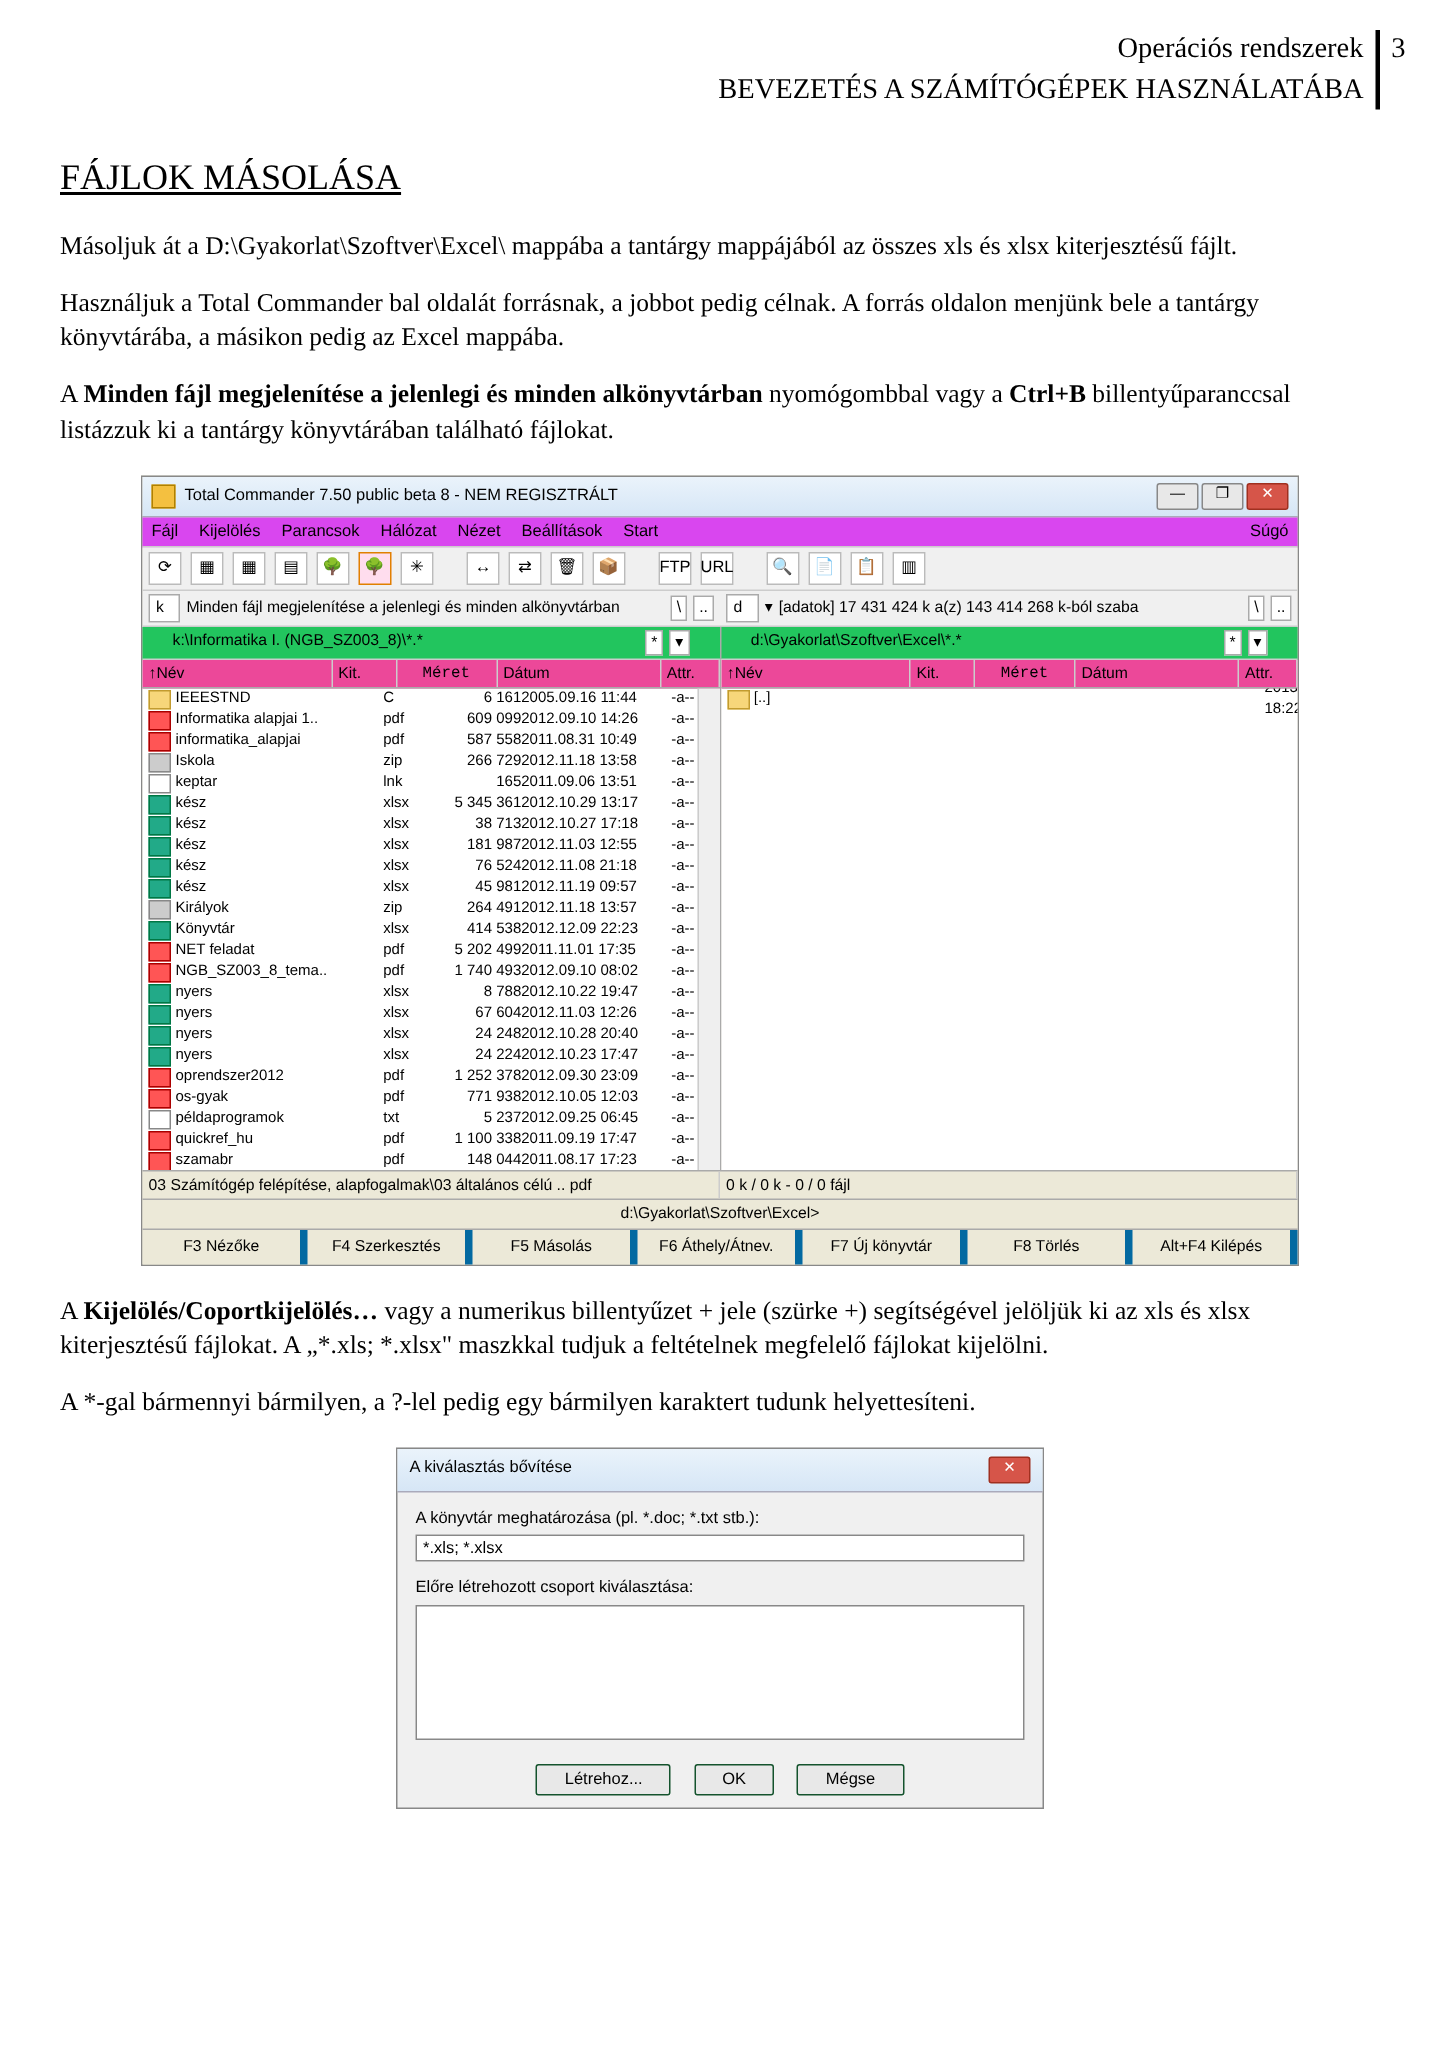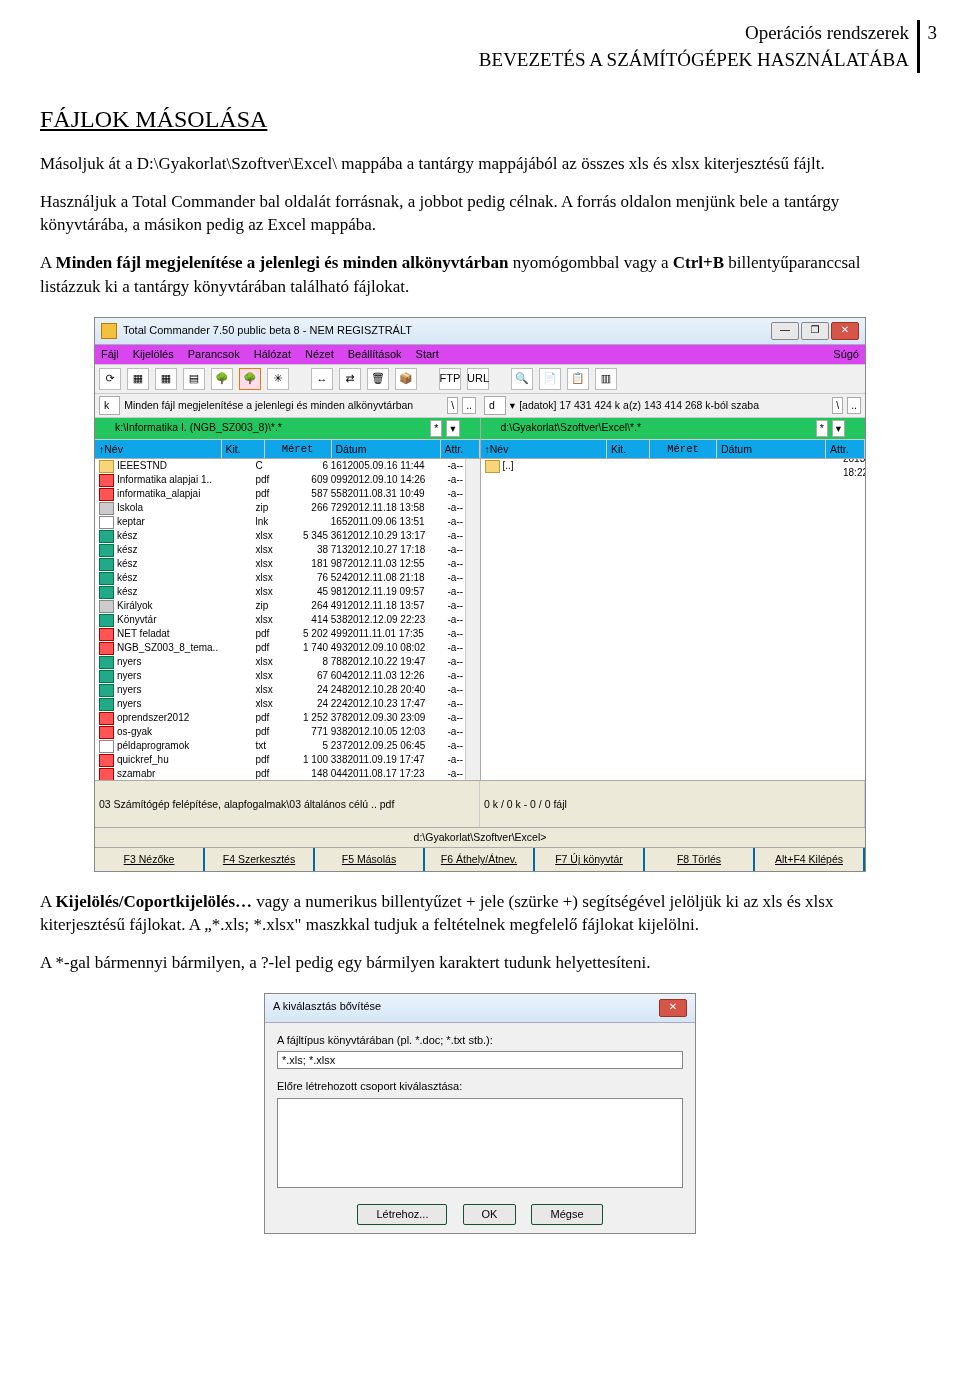--- a/index.html
+++ b/index.html
@@ -109,21 +109,21 @@
   .tc-pathbar .path-left, .tc-pathbar .path-right {
     flex: 1; padding: 2px 20px; background: #22c55e; border-bottom: 1px solid #ccc;
     display: flex; align-items: flex-start; gap: 4px; font-size: 10.5px;
   }
   .path-right { border-left: 1px solid #aaa; }
   .pbtn { border: 1px solid #aaa; padding: 0 3px; background: #fff; }
 
   .tc-panels { display: flex; height: 340px; }
   .panel { flex: 1; display: flex; flex-direction: column; border-right: 1px solid #aaa; background: #fff; }
   .panel-header {
-    display: flex; background: #0ea5e9; border-bottom: 1px solid #aaa;
+    display: flex; background: #ec4899; border-bottom: 1px solid #aaa;
     font-size: 10.5px;
   }
   .colh { padding: 2px 4px; border-right: 1px solid #ccc; }
   .col-name { flex: 1; }
   .col-ext { width: 34px; }
   .col-size { width: 58px; text-align: center; font-family: Liberation Mono, monospace; }
   .col-date { width: 100px; }
   .col-attr { width: 30px; }
   .panel-body { flex: 1; overflow: hidden; font-size: 10px; position: relative; }
   .scrollbar {
@@ -136,24 +136,24 @@
   .fico.pdf { background: #f55; border-color: #a00; }
   .fico.zip { background: #ccc; }
   .fico.xlsx { background: #2a8; border-color: #074; }
   .fname { flex: 1; white-space: nowrap; overflow: hidden; }
   .fext { width: 34px; }
   .fsize { width: 58px; text-align: right; }
   .fdate { width: 100px; }
   .fattr { width: 28px; }
 
   .tc-statusbar { display: flex; background: #ece9d8; border-top: 1px solid #aaa; font-size: 10.5px; }
-  .status-left, .status-right { flex: 1; padding: 16px 4px; border-right: 1px solid #ccc; }
+  .status-left, .status-right { flex: 1; padding: 2px 4px; border-right: 1px solid #ccc; }
   .tc-cmdline { padding: 2px 20px; background: #ece9d8; border-top: 1px solid #aaa; font-size: 10.5px; text-align: center; }
   .tc-fnbar { display: flex; background: #ece9d8; border-top: 1px solid #aaa; }
-  .fnbtn { flex: 1; text-align: center; padding: 4px 14px; border-right: 2px solid #0369a1; font-size: 10.5px; text-decoration: underline; }
+  .fnbtn { flex: 1; text-align: center; padding: 4px 14px; border-right: 5px solid #0369a1; font-size: 10.5px; }
 
   
   .dialog {
     width: 430px; margin: 18px auto 0 auto;
     border: 1px solid #888; background: #f0f0f0;
     font-family: Tahoma, Arial, sans-serif; font-size: 11px;
   }
   .dlg-title {
     background: linear-gradient(#eaf3fb, #d6e6f6);
     padding: 5px 8px; display: flex; 
@@ -506,21 +506,21 @@
   <span>A </span><span class="bold">Kijelölés/Coportkijelölés…</span><span> vagy a numerikus billentyűzet + jele (szürke +) segítségével jelöljük ki az xls és xlsx kiterjesztésű fájlokat. A „*.xls; *.xlsx" maszkkal tudjuk a feltételnek megfelelő fájlokat kijelölni.</span>
 </p>
 <p>A *-gal bármennyi bármilyen, a ?-lel pedig egy bármilyen karaktert tudunk helyettesíteni.</p>
 
 <div class="dialog">
   <div class="dlg-title">
     <span class="t">A kiválasztás bővítése</span>
     <span class="win-btn close">✕</span>
   </div>
   <div class="dlg-body">
-    <label>A fájltípus könyvtárában (pl. *.doc; *.txt stb.):</label>
+    <label>A könyvtár meghatározása (pl. *.doc; *.txt stb.):</label>
     <input class="dlg-input" value="*.xls; *.xlsx" style="">
     <label>Előre létrehozott csoport kiválasztása:</label>
     <div class="dlg-list"></div>
   </div>
   <div class="dlg-btns">
     <span class="dlg-btn">Létrehoz...</span>
     <span class="dlg-btn">OK</span>
     <span class="dlg-btn">Mégse</span>
   </div>
 </div>

